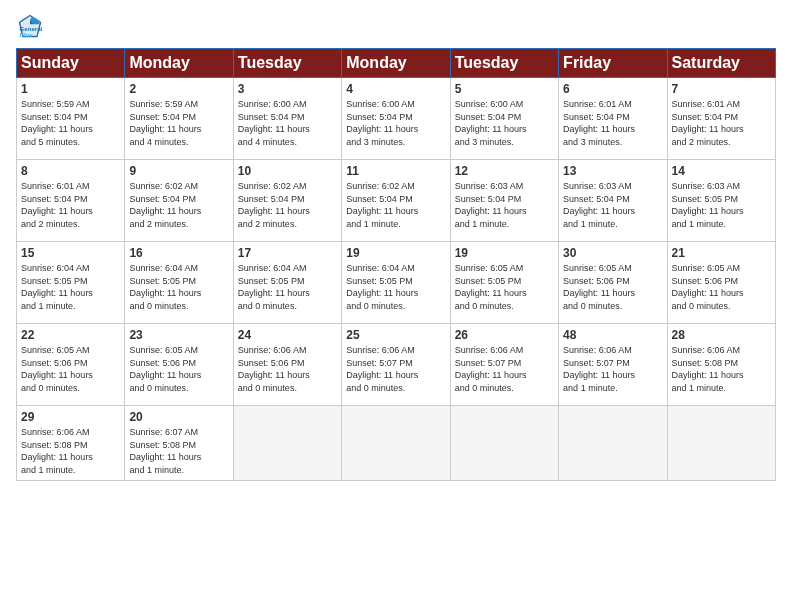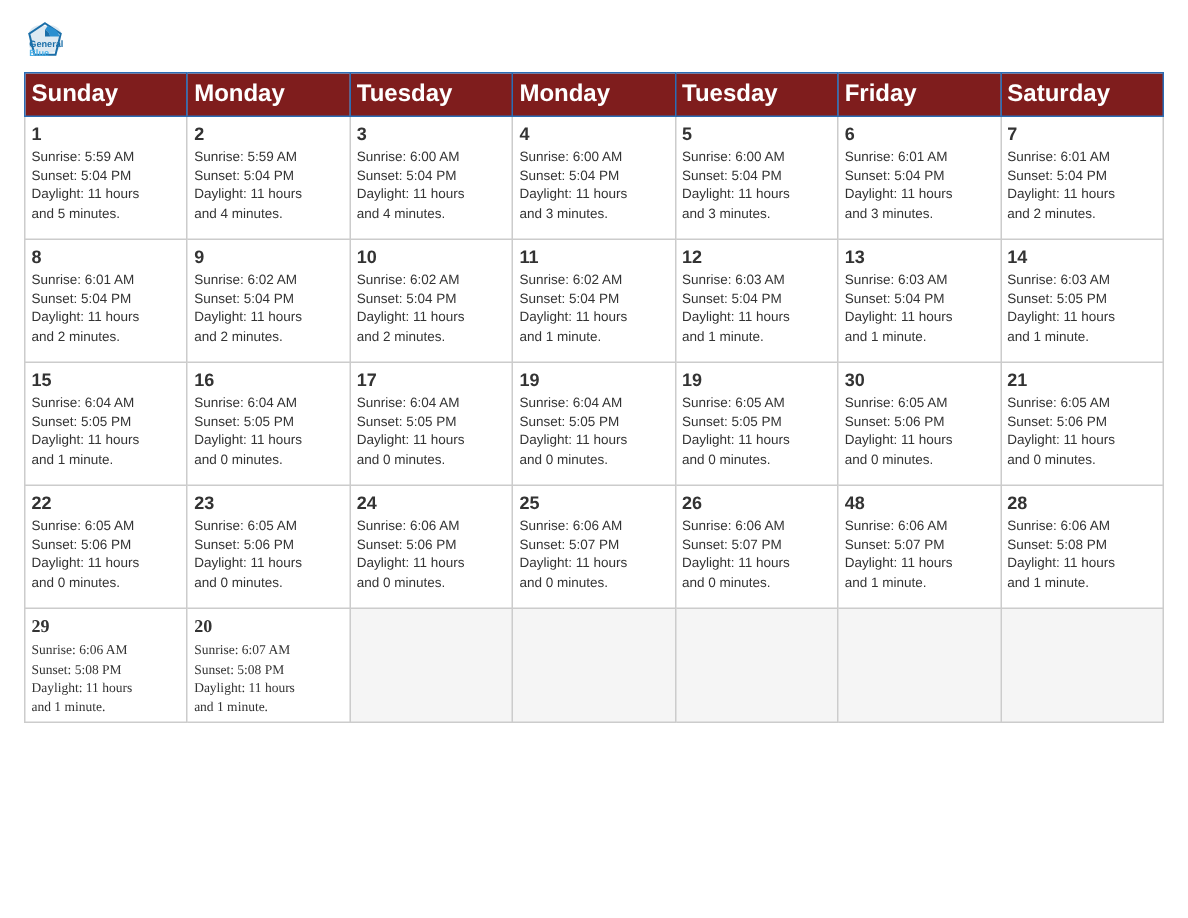--- a/index.html
+++ b/index.html
@@ -80,21 +80,20 @@
       display: block;
       margin-bottom: 2px;
     }
     .day-info {
       font-size: 9px;
       line-height: 1.4;
       color: #333;
     }
     .last-row td {
       height: 70px;
-      font-family: Liberation Serif, serif;
     }
   </style>
 </head>
 <body>
 
 <div class="page">
   <div class="header">
     <div class="logo">
       <svg class="logo-icon" viewBox="0 0 32 32" xmlns="http://www.w3.org/2000/svg">
         <rect width="32" height="32" rx="4" fill="white"></rect>

